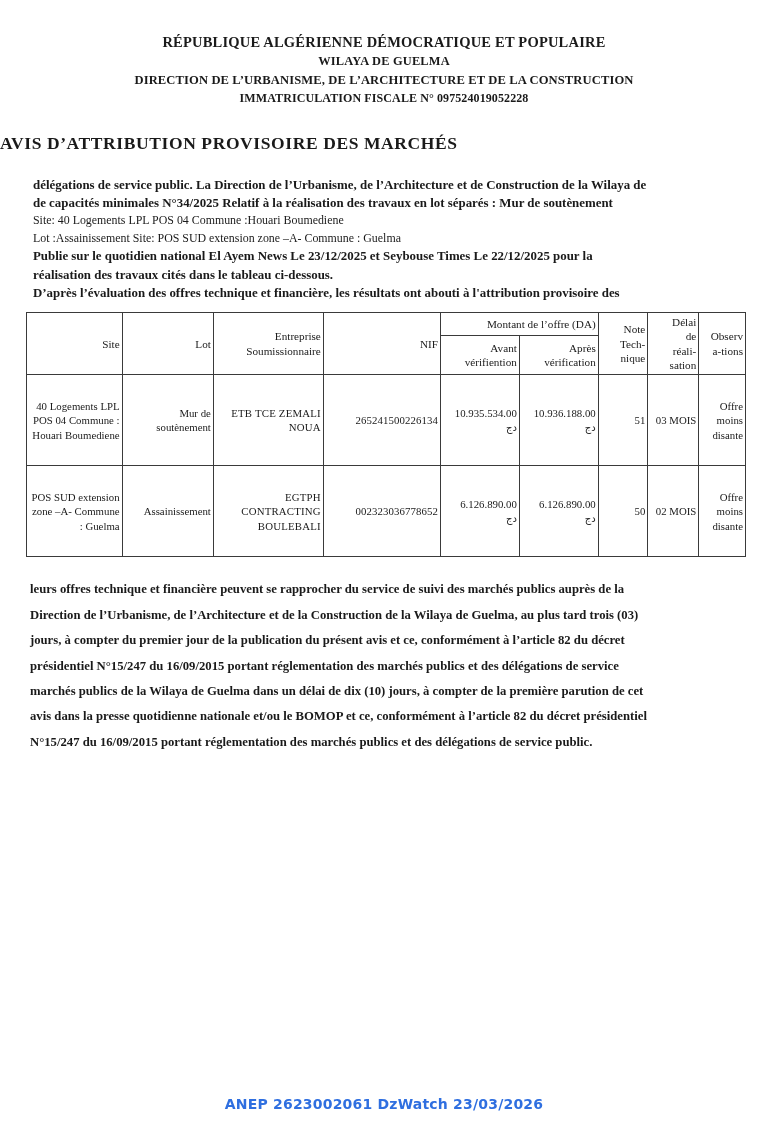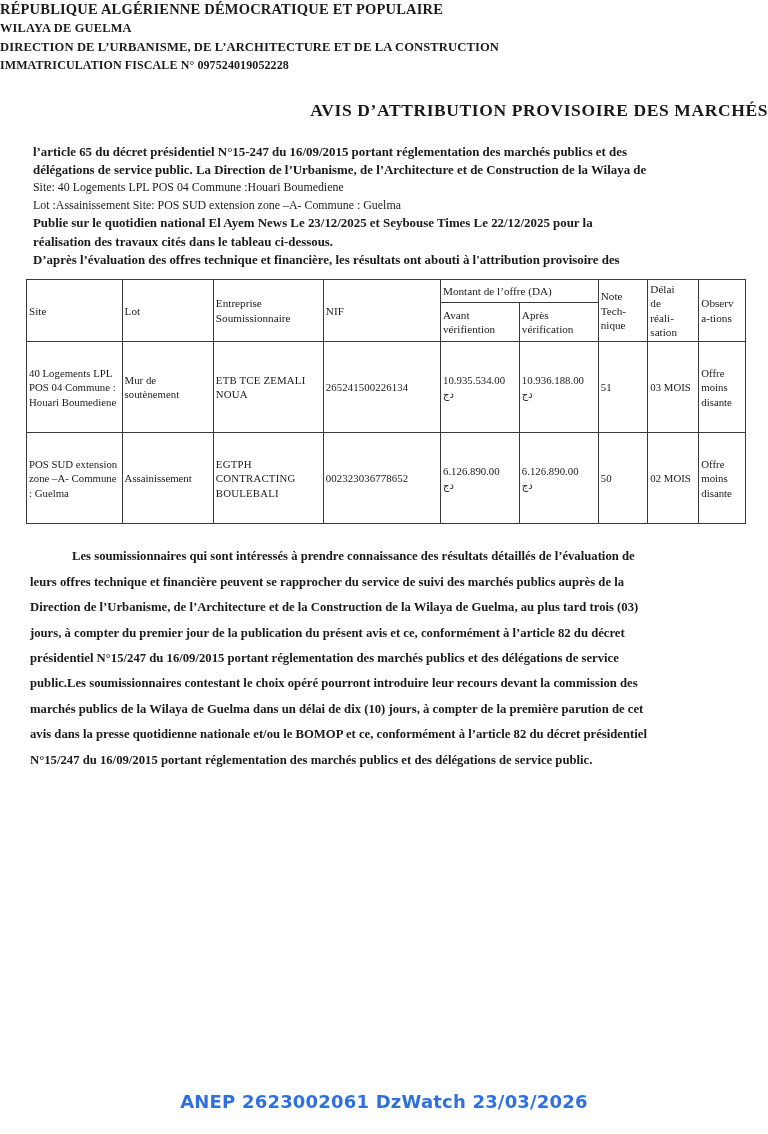--- a/index.html
+++ b/index.html
@@ -17,21 +17,22 @@
   }
 
   .page {
     position: absolute;
     inset: 0;
     padding: 0;
   }
 
   
   .doc-header {
-    text-align: left;
+    text-align: center;
+    padding-top: 33px;
   }
   .hdr-line1 {
     font-size: 14.5px;
     font-weight: bold;
     letter-spacing: 0.2px;
     line-height: 1.35;
   }
   .hdr-line2 {
     font-size: 12.4px;
     font-weight: bold;
@@ -45,21 +46,21 @@
     letter-spacing: 0.1px;
   }
   .hdr-line4 {
     font-size: 12px;
     font-weight: bold;
     line-height: 1.5;
     letter-spacing: 0.1px;
   }
 
   .doc-title {
-    text-align: right;
+    text-align: left;
     font-size: 17.5px;
     font-weight: bold;
     letter-spacing: 0.6px;
     margin-top: 26px;
   }
 
   
   .intro {
     margin: 22px 30px 0 33px;
     font-size: 12.9px;
@@ -91,21 +92,21 @@
     margin: 9px 22px 0 26px;
   }
   table.bids {
     width: 100%;
     border-collapse: collapse;
     table-layout: fixed;
   }
   table.bids th,
   table.bids td {
     border: 1px solid #3a3a3a;
-    text-align: left;
+    text-align: right;
     vertical-align: middle;
     padding: 2px 2px;
     font-weight: normal;
   }
   table.bids th {
     font-size: 11.2px;
     line-height: 1.28;
   }
   table.bids td {
     font-size: 10.8px;
@@ -149,42 +150,42 @@
 
   
   .anep-footer {
     position: absolute;
     left: 0;
     right: 0;
     bottom: 22px;
     text-align: center;
     color: #2f6fe0;
     font-family: "DejaVu Sans", sans-serif;
-    font-size: 18px;
+    font-size: 14px;
     font-weight: bold;
     letter-spacing: 0.2px;
   }
 </style>
 </head>
 <body>
 
 <div class="page">
 
   <div class="doc-header">
     <div class="hdr-line1">RÉPUBLIQUE ALGÉRIENNE DÉMOCRATIQUE ET POPULAIRE</div>
     <div class="hdr-line2">WILAYA DE GUELMA</div>
     <div class="hdr-line3">DIRECTION DE L’URBANISME, DE L’ARCHITECTURE ET DE LA CONSTRUCTION</div>
     <div class="hdr-line4">IMMATRICULATION FISCALE N° 097524019052228</div>
   </div>
 
   <div class="doc-title">AVIS D’ATTRIBUTION PROVISOIRE DES MARCHÉS</div>
 
   <div class="intro">
-    <span class="ln">l’article 65 du décret présidentiel N°15-247 du 16/09/2015 portant réglementation des marchés publics et des</span>
     <span class="ln">délégations de service public. La Direction de l’Urbanisme, de l’Architecture et de Construction de la Wilaya de</span>
+    <span class="ln">de capacités minimales N°34/2025 Relatif à la  réalisation des travaux en lot séparés :  Mur de soutènement</span>
   </div>
 
   <div class="sub-line">Site: 40 Logements LPL POS 04 Commune  :Houari Boumediene</div>
   <div class="sub-line">Lot :Assainissement  Site: POS SUD extension zone –A-  Commune : Guelma</div>
 
   <div class="intro2">
     <span class="ln">Publie sur le quotidien national El Ayem News Le 23/12/2025    et   Seybouse Times Le 22/12/2025 pour la</span>
     <span class="ln">réalisation des travaux cités dans le tableau ci-dessous.</span>
     <span class="ln">D’après l’évaluation des offres technique et financière, les résultats ont abouti à l'attribution provisoire des</span>
   </div>
@@ -261,26 +262,24 @@
           </td>
           <td class="note-cell">50</td>
           <td class="delai-cell">02 MOIS</td>
           <td class="obs-cell">Offre moins disante</td>
         </tr>
       </tbody>
     </table>
   </div>
 
   <div class="closing">
-    <span class="ln indent">Les soumissionnaires qui sont intéressés à prendre connaissance des résultats détaillés de l’évaluation de</span>
     <span class="ln">leurs offres technique et financière peuvent se rapprocher du service de suivi des marchés publics auprès de la</span>
     <span class="ln">Direction de l’Urbanisme, de l’Architecture et de la Construction de la Wilaya de Guelma, au plus tard trois (03)</span>
     <span class="ln">jours, à compter du premier jour de la publication du présent avis et ce, conformément à l’article 82 du décret</span>
     <span class="ln">présidentiel N°15/247 du 16/09/2015 portant  réglementation des marchés publics et des délégations de service</span>
-    <span class="ln">public.Les soumissionnaires contestant le choix opéré pourront introduire leur recours devant la commission des</span>
     <span class="ln">marchés publics de la Wilaya de Guelma dans un délai de dix (10) jours, à compter de la première parution de cet</span>
     <span class="ln">avis dans la presse quotidienne nationale et/ou le BOMOP et ce, conformément à l’article 82 du décret présidentiel</span>
     <span class="ln">N°15/247 du 16/09/2015 portant réglementation des marchés publics et des délégations de service public.</span>
   </div>
 
   <div class="anep-footer" style="color: rgb(47, 111, 224);">ANEP 2623002061 DzWatch 23/03/2026</div>
 
 </div>
 
 </body></html>

